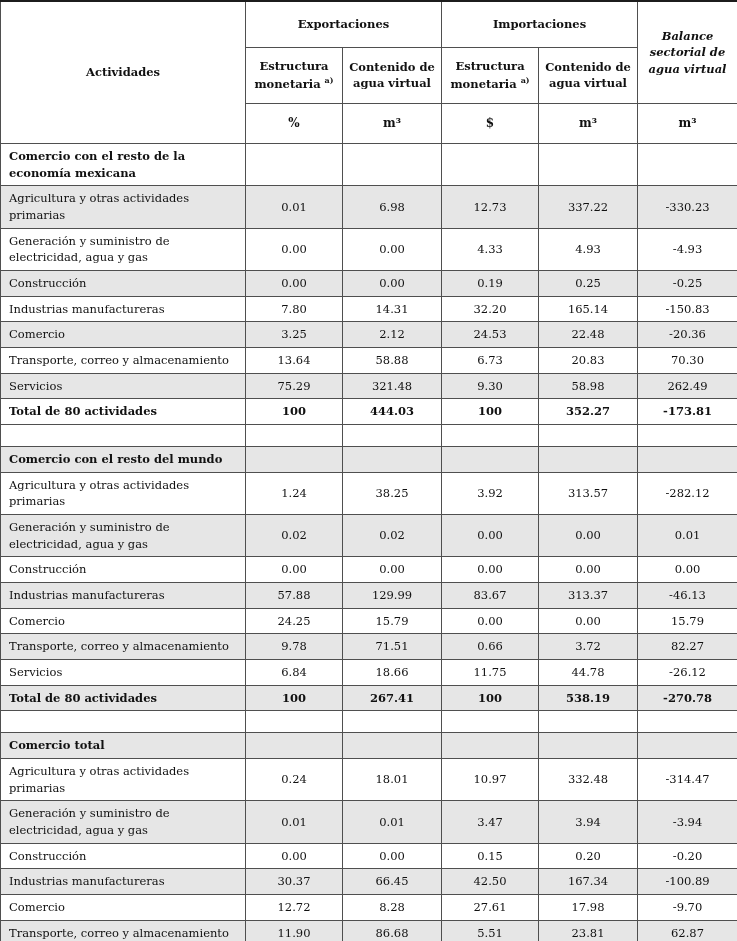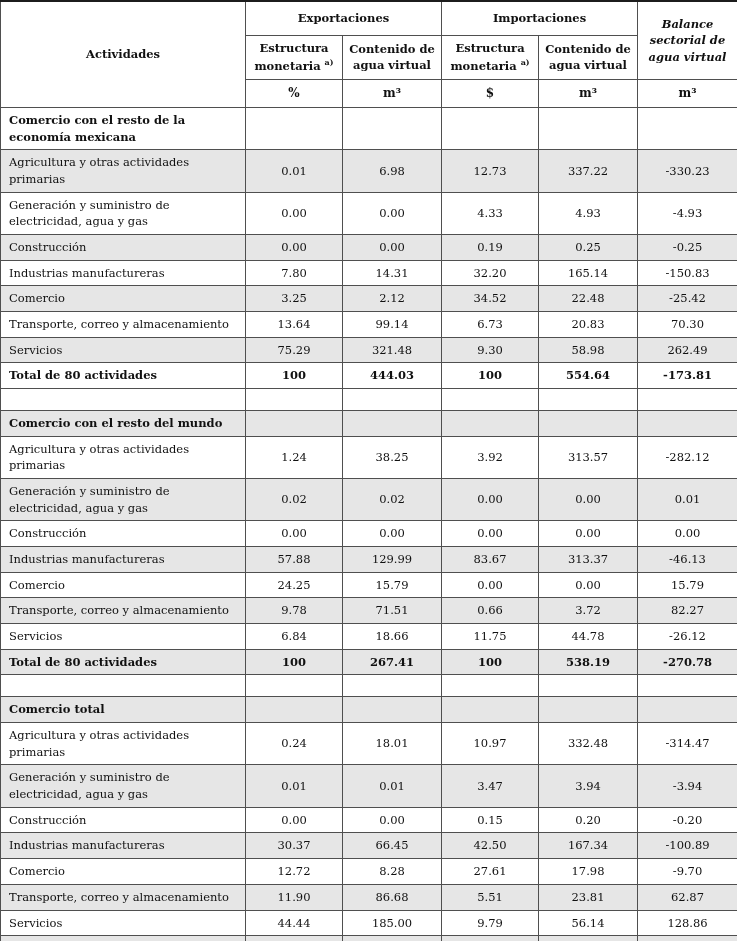--- a/index.html
+++ b/index.html
@@ -17,21 +17,21 @@
   }
   table.vw th, table.vw td {
     border: 1px solid #4f4f4f;
     color: #111111;
   }
   thead th {
     font-weight: bold;
     font-size: 11.5px;
     text-align: center;
     vertical-align: middle;
-    padding: 3px 4px;
+    padding: 9px 4px;
     line-height: 1.35;
     background: #ffffff;
   }
   tr.h1 th { height: 27px; }
   tr.h2 th { height: 37px; margin-top: 12px; }
   tr.h3 th { height: 21px; font-size: 12px; }
   th.balance-head { line-height: 1.4; font-style: italic; }
   sup.fn { font-size: 8px; }
 
   tbody td {
@@ -120,46 +120,46 @@
           <td class="val">7.80</td>
           <td class="val">14.31</td>
           <td class="val">32.20</td>
           <td class="val">165.14</td>
           <td class="val">-150.83</td>
         </tr>
         <tr class="shaded">
           <td class="label">Comercio</td>
           <td class="val">3.25</td>
           <td class="val">2.12</td>
-          <td class="val">34.52</td>
+          <td class="val">24.53</td>
           <td class="val">22.48</td>
-          <td class="val">-25.42</td>
+          <td class="val">-20.36</td>
         </tr>
         <tr class="">
           <td class="label">Transporte, correo y almacenamiento</td>
           <td class="val">13.64</td>
-          <td class="val">99.14</td>
+          <td class="val">58.88</td>
           <td class="val">6.73</td>
           <td class="val">20.83</td>
           <td class="val">70.30</td>
         </tr>
         <tr class="shaded">
           <td class="label">Servicios</td>
           <td class="val">75.29</td>
           <td class="val">321.48</td>
           <td class="val">9.30</td>
           <td class="val">58.98</td>
           <td class="val">262.49</td>
         </tr>
         <tr class=" bold">
           <td class="label">Total de 80 actividades</td>
           <td class="val">100</td>
           <td class="val">444.03</td>
           <td class="val">100</td>
-          <td class="val">554.64</td>
+          <td class="val">352.27</td>
           <td class="val">-173.81</td>
         </tr>
         <tr class="spacer">
           <td></td>
           <td></td>
           <td></td>
           <td></td>
           <td></td>
           <td></td>
         </tr>

